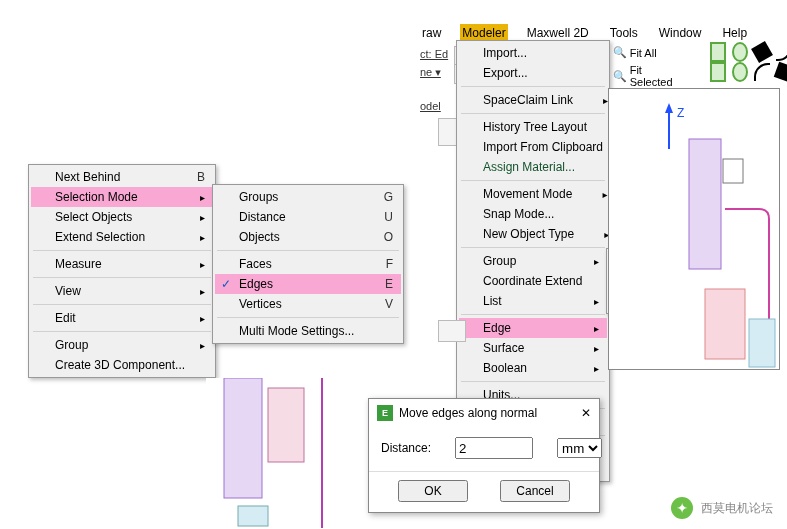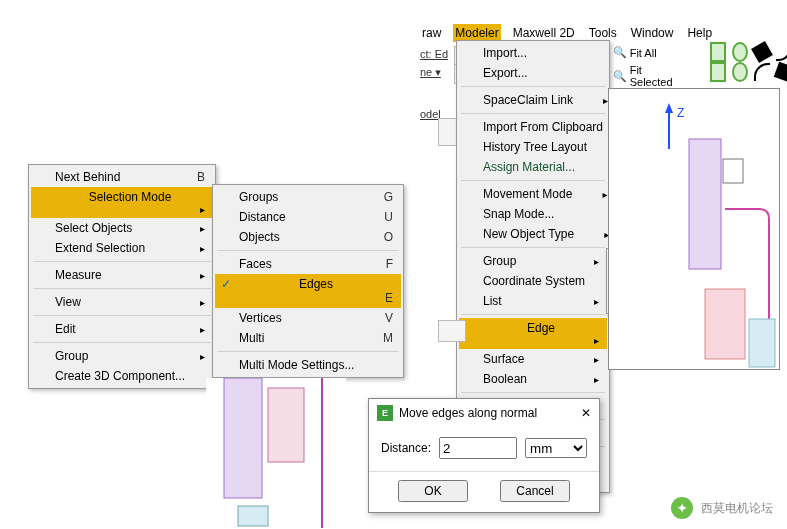--- a/index.html
+++ b/index.html
@@ -21,35 +21,35 @@
     padding: 2px;
   }
   .menu-item {
     display: flex;
     align-items: center;
     padding: 3px 8px 3px 24px;
     position: relative;
     white-space: nowrap;
     cursor: default;
   }
-  .menu-item.highlighted { background: #eab308; flex-direction: column; }
+  .menu-item.highlighted { background: #f9a8d4; }
   .menu-item.disabled { color: #14532d; }
   .menu-sep { height: 1px; background: #d0d0d0; margin: 3px 2px; }
   .menu-item .shortcut { margin-left: auto; padding-left: 30px; color: #333; }
   .menu-item .arrow { margin-left: auto; padding-left: 30px; font-size: 10px; }
   .menu-item .check {
     position: absolute; left: 6px; color: #1060c0; font-size: 12px;
   }
 
   
   .menubar {
     position: absolute;
     top: 24px; left: 420px;
     display: flex;
-    gap: 10px;
+    gap: 17px;
     font-size: 12px;
   }
   .menubar span { padding: 2px 2px; }
   .menubar .open { background: #eab308; }
 
   .toolbar {
     position: absolute;
     top: 44px; left: 608px;
     display: flex;
     gap: 6px;
@@ -97,21 +97,21 @@
     background: #fff;
     border: 1px solid #888;
     box-shadow: 2px 2px 6px rgba(0,0,0,0.3);
   }
   .dialog-title {
     display: flex; align-items: center; gap: 6px;
     padding: 6px 8px;
     font-size: 12px;
   }
   .dialog-title .close { margin-left:auto; font-size: 12px; }
-  .dialog-body { padding: 10px 12px 6px; display:flex; align-items:center; gap:8px; }
+  .dialog-body { padding: 10px 12px 6px; display:flex; align-items:center; gap:24px; }
   .dialog-body input[type=text] {
     width: 70px; height: 16px;
   }
   .dialog-body select { width: 62px; height: 20px; }
   .dialog-buttons {
     display:flex; justify-content:center; gap: 32px;
     padding: 8px 0 10px;
     border-top: 1px solid #ddd;
     margin-top: 6px;
   }
@@ -181,21 +181,21 @@
     </span>
   <span>
       <span class="line" style="transform:rotate(20deg)"></span>
     </span>
 </div>
 
 <div class="fragment" style="top:48px;left:420px">ct: Ed</div>
 <div class="fragbtn" style="top:46px;left:454px"></div>
 <div class="fragment" style="top:66px;left:420px">ne ▾</div>
 <div class="fragbtn" style="top:64px;left:454px"></div>
-<div class="fragment" style="top:108px;left:420px">odel</div>
+<div class="fragment" style="top:100px;left:420px">odel</div>
 <div class="fragbtn" style="top:118px;left:438px;width:26px;height:26px"></div>
 
 <div class="menu" style="top:164px;left:28px;width:182px">
   <div class="menu-item">
       <span>Next Behind</span>
       <span class="shortcut">B</span>
     </div>
   <div class="menu-item highlighted">
       <span>Selection Mode</span>
       <span class="arrow">▸</span>
@@ -253,49 +253,45 @@
     </div>
   <div class="menu-item highlighted">
       <span class="check">✓</span>
       <span>Edges</span>
       <span class="shortcut">E</span>
     </div>
   <div class="menu-item">
       <span>Vertices</span>
       <span class="shortcut">V</span>
     </div>
-  <div class="menu-item">
-      <span>Multi</span>
-      <span class="shortcut">M</span>
-    </div>
   <div class="menu-sep"></div>
   <div class="menu-item">
       <span>Multi Mode Settings...</span>
     </div>
 </div>
 
 <div class="menu" style="top:40px;left:456px;width:148px">
   <div class="menu-item">
       <span>Import...</span>
     </div>
   <div class="menu-item">
       <span>Export...</span>
     </div>
   <div class="menu-sep"></div>
   <div class="menu-item">
       <span>SpaceClaim Link</span>
       <span class="arrow">▸</span>
     </div>
   <div class="menu-sep"></div>
   <div class="menu-item">
+      <span>History Tree Layout</span>
+      <span class="arrow">▸</span>
+    </div>
+  <div class="menu-item">
       <span>Import From Clipboard</span>
-    </div>
-  <div class="menu-item">
-      <span>History Tree Layout</span>
-      <span class="arrow">▸</span>
     </div>
   <div class="menu-item disabled">
       <span>Assign Material...</span>
     </div>
   <div class="menu-sep"></div>
   <div class="menu-item">
       <span>Movement Mode</span>
       <span class="arrow">▸</span>
     </div>
   <div class="menu-item">
@@ -304,21 +300,21 @@
   <div class="menu-item">
       <span>New Object Type</span>
       <span class="arrow">▸</span>
     </div>
   <div class="menu-sep"></div>
   <div class="menu-item">
       <span>Group</span>
       <span class="arrow">▸</span>
     </div>
   <div class="menu-item">
-      <span>Coordinate System</span>
+      <span>Coordinate Extend</span>
       <span class="arrow">▸</span>
     </div>
   <div class="menu-item">
       <span>List</span>
       <span class="arrow">▸</span>
     </div>
   <div class="menu-sep"></div>
   <div class="menu-item highlighted">
       <span>Edge</span>
       <span class="arrow">▸</span>

